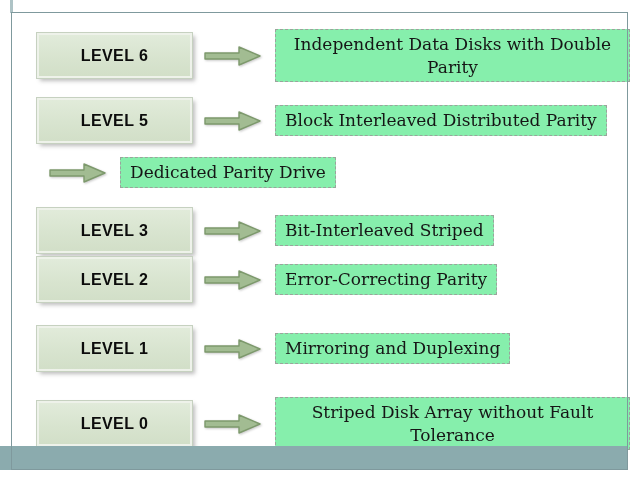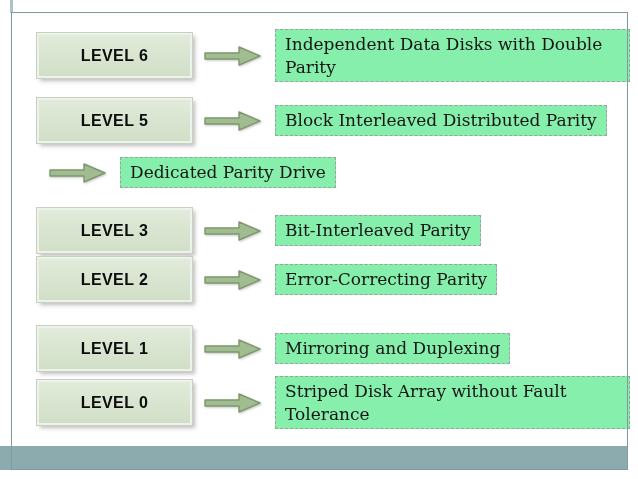--- a/index.html
+++ b/index.html
@@ -16,29 +16,29 @@
     position:absolute;left:0;top:446px;width:628px;height:24px;
     background:#8babae;z-index:2;
   }
   .accent-tick{
     position:absolute;left:10px;top:0;width:3px;height:13px;
     background:#aec3c6;z-index:3;
   }
   .diagram{position:absolute;left:0;top:0;width:638px;height:479px;z-index:1;}
   .row{
     position:absolute;left:37px;height:45px;
-    display:flex;align-items:center;
+    display:flex;align-items:center;text-align:center;
   }
   .row:nth-of-type(1){top:33px}
   .row:nth-of-type(2){top:98px}
   .row:nth-of-type(3){top:150px}
   .row:nth-of-type(4){top:208px}
   .row:nth-of-type(5){top:257px}
   .row:nth-of-type(6){top:326px}
-  .row:nth-of-type(7){top:380px}
+  .row:nth-of-type(7){top:401px}
   .level-box{
     box-sizing:border-box;flex:0 0 155px;width:155px;height:45px;
     display:flex;align-items:center;justify-content:center;
     background:linear-gradient(180deg,#e1ebda 0%,#d8e4cf 55%,#d2dfc8 100%);
     border:2px solid #eef2ea;
     box-shadow:0 0 0 1px #c6d1c0, 2.5px 3px 4px rgba(110,110,110,.45);
   }
   .level-label{
     font-weight:bold;font-size:16px;letter-spacing:.4px;color:#0c0c0c;
   }
@@ -95,21 +95,21 @@
   </div>
 
   <div class="row">
     <div class="level-box">
       <span class="level-label">LEVEL 3</span>
     </div>
     <svg class="arrow" viewBox="0 0 58 24">
       <polygon points="1,9 35,9 35,3 56,12 35,21 35,15 1,15" fill="#a2bc92" stroke="#7d996c" stroke-width="1.4" stroke-linejoin="round"></polygon>
     </svg>
     <div class="desc-box">
-      <span class="desc-text">Bit-Interleaved Parity</span>
+      <span class="desc-text">Bit-Interleaved Striped</span>
     </div>
   </div>
 
   <div class="row">
     <div class="level-box">
       <span class="level-label">LEVEL 2</span>
     </div>
     <svg class="arrow" viewBox="0 0 58 24">
       <polygon points="1,9 35,9 35,3 56,12 35,21 35,15 1,15" fill="#a2bc92" stroke="#7d996c" stroke-width="1.4" stroke-linejoin="round"></polygon>
     </svg>

